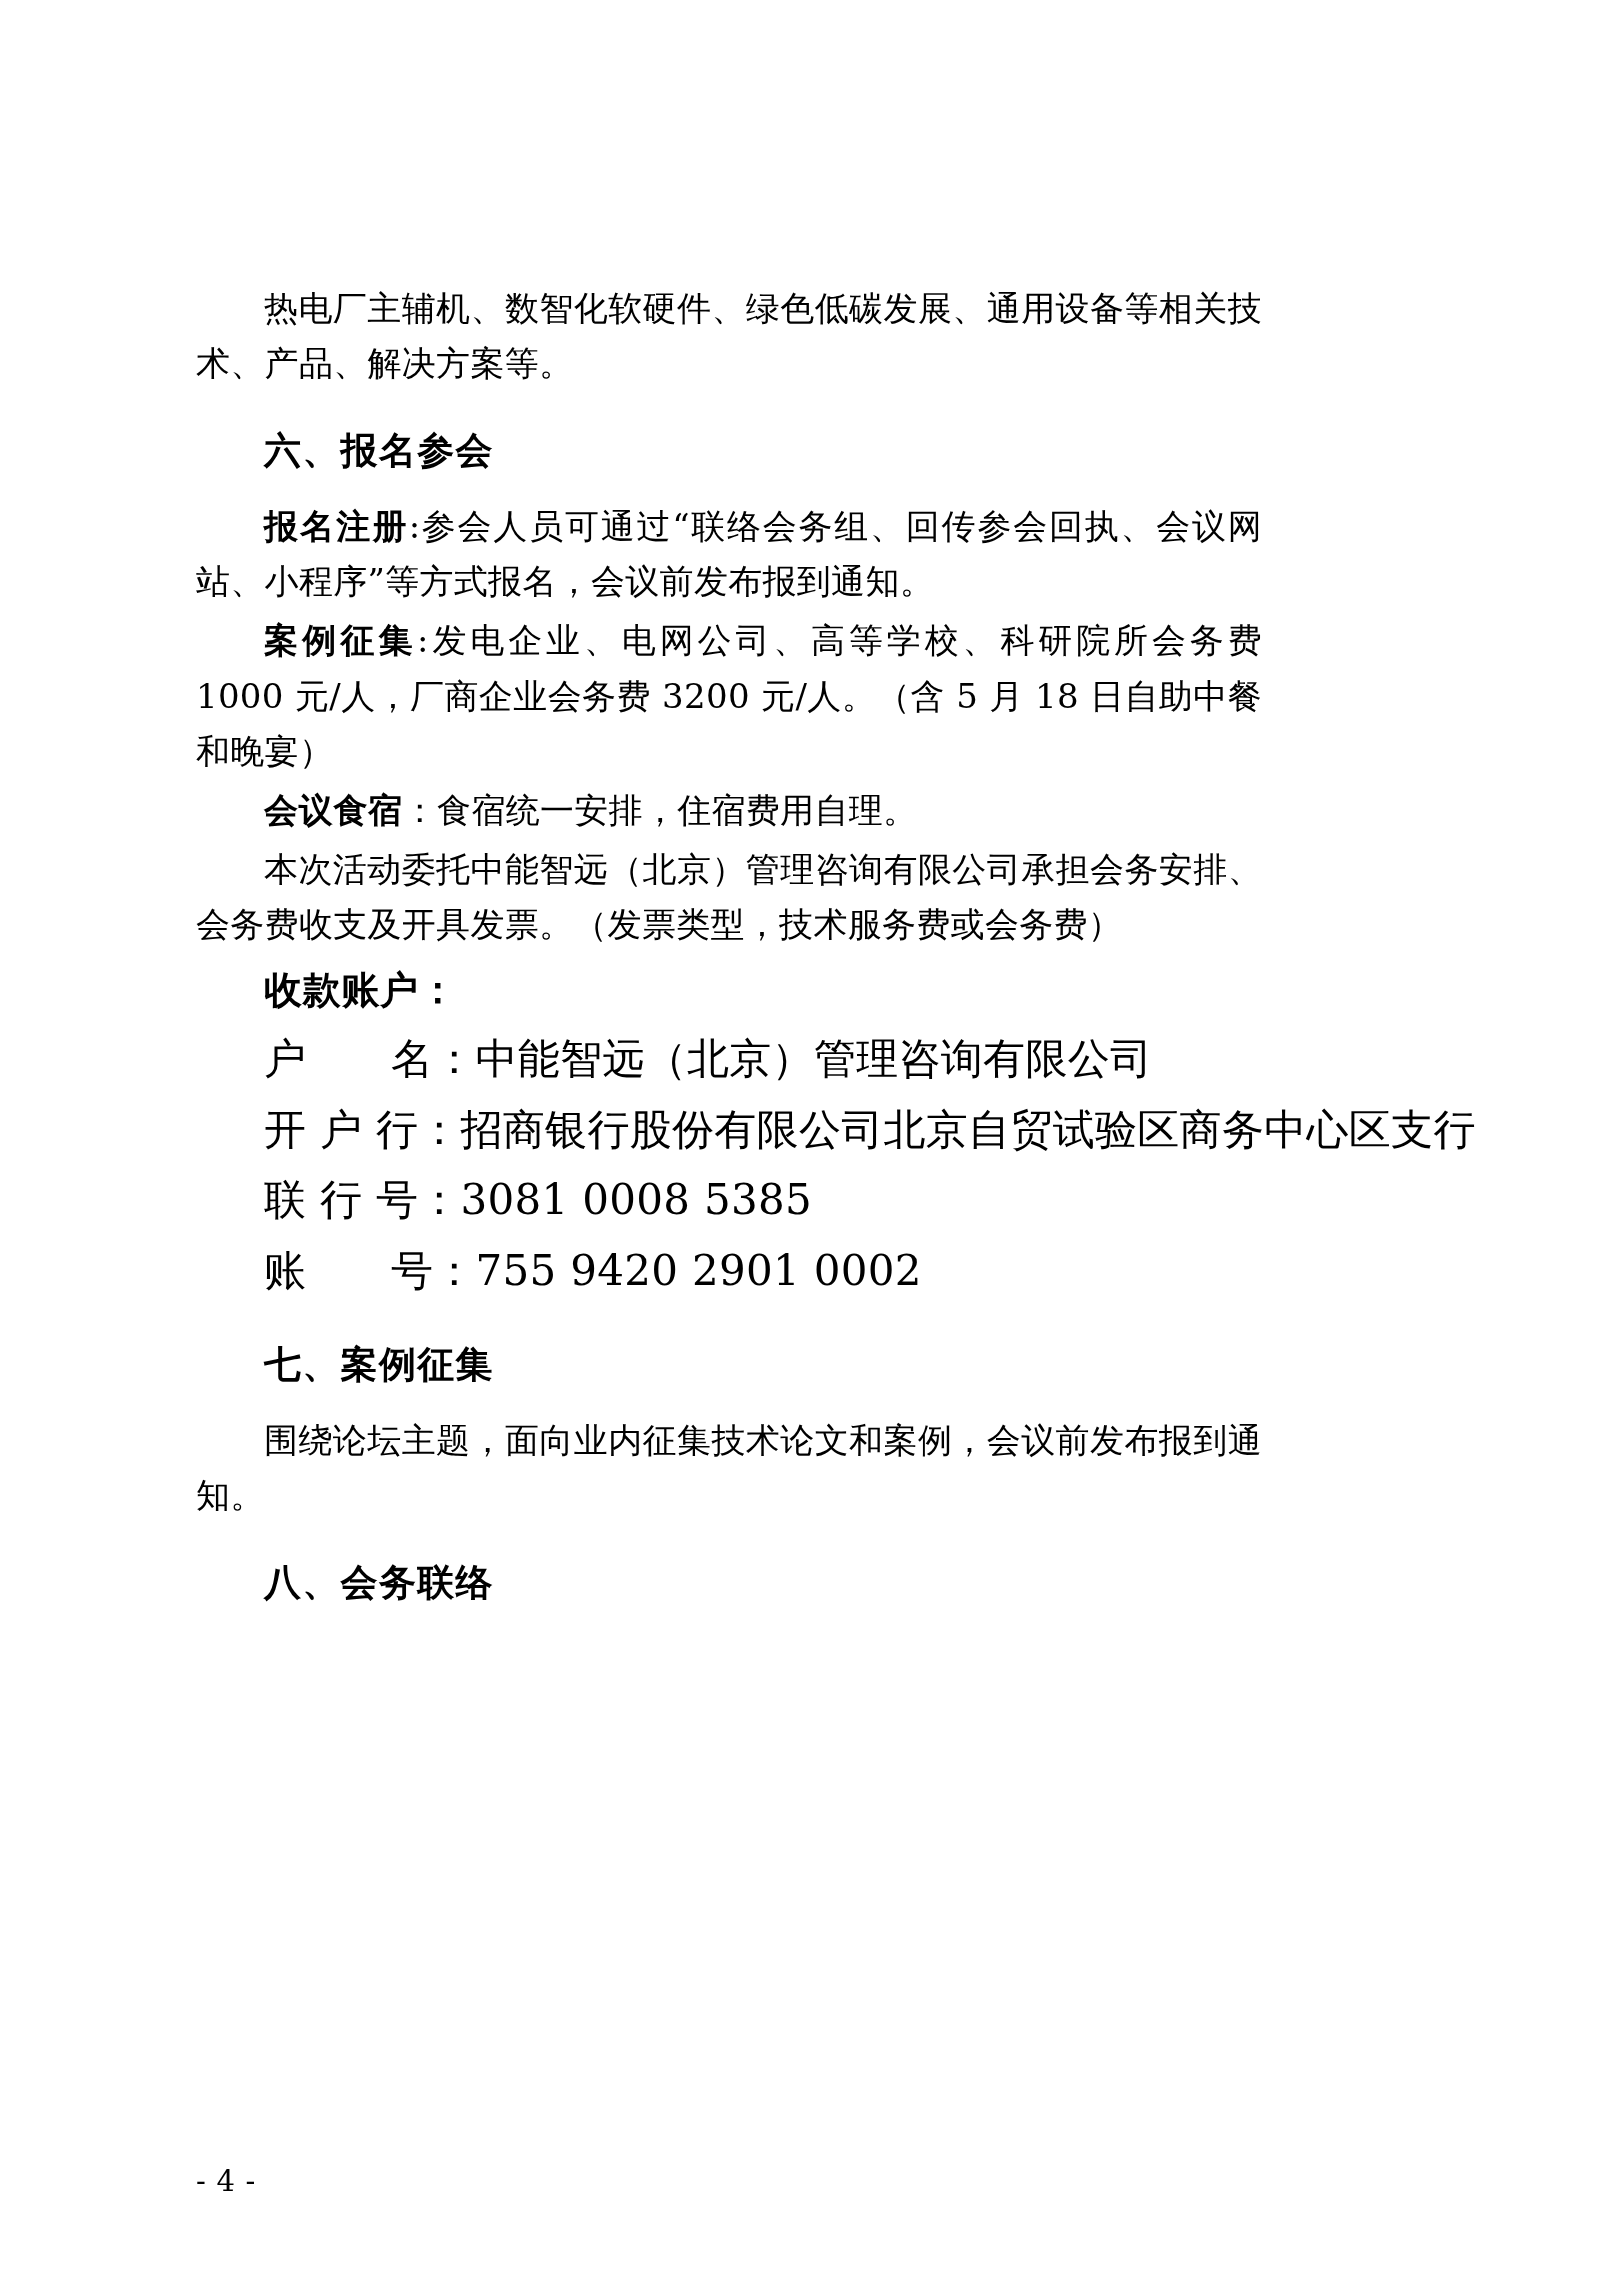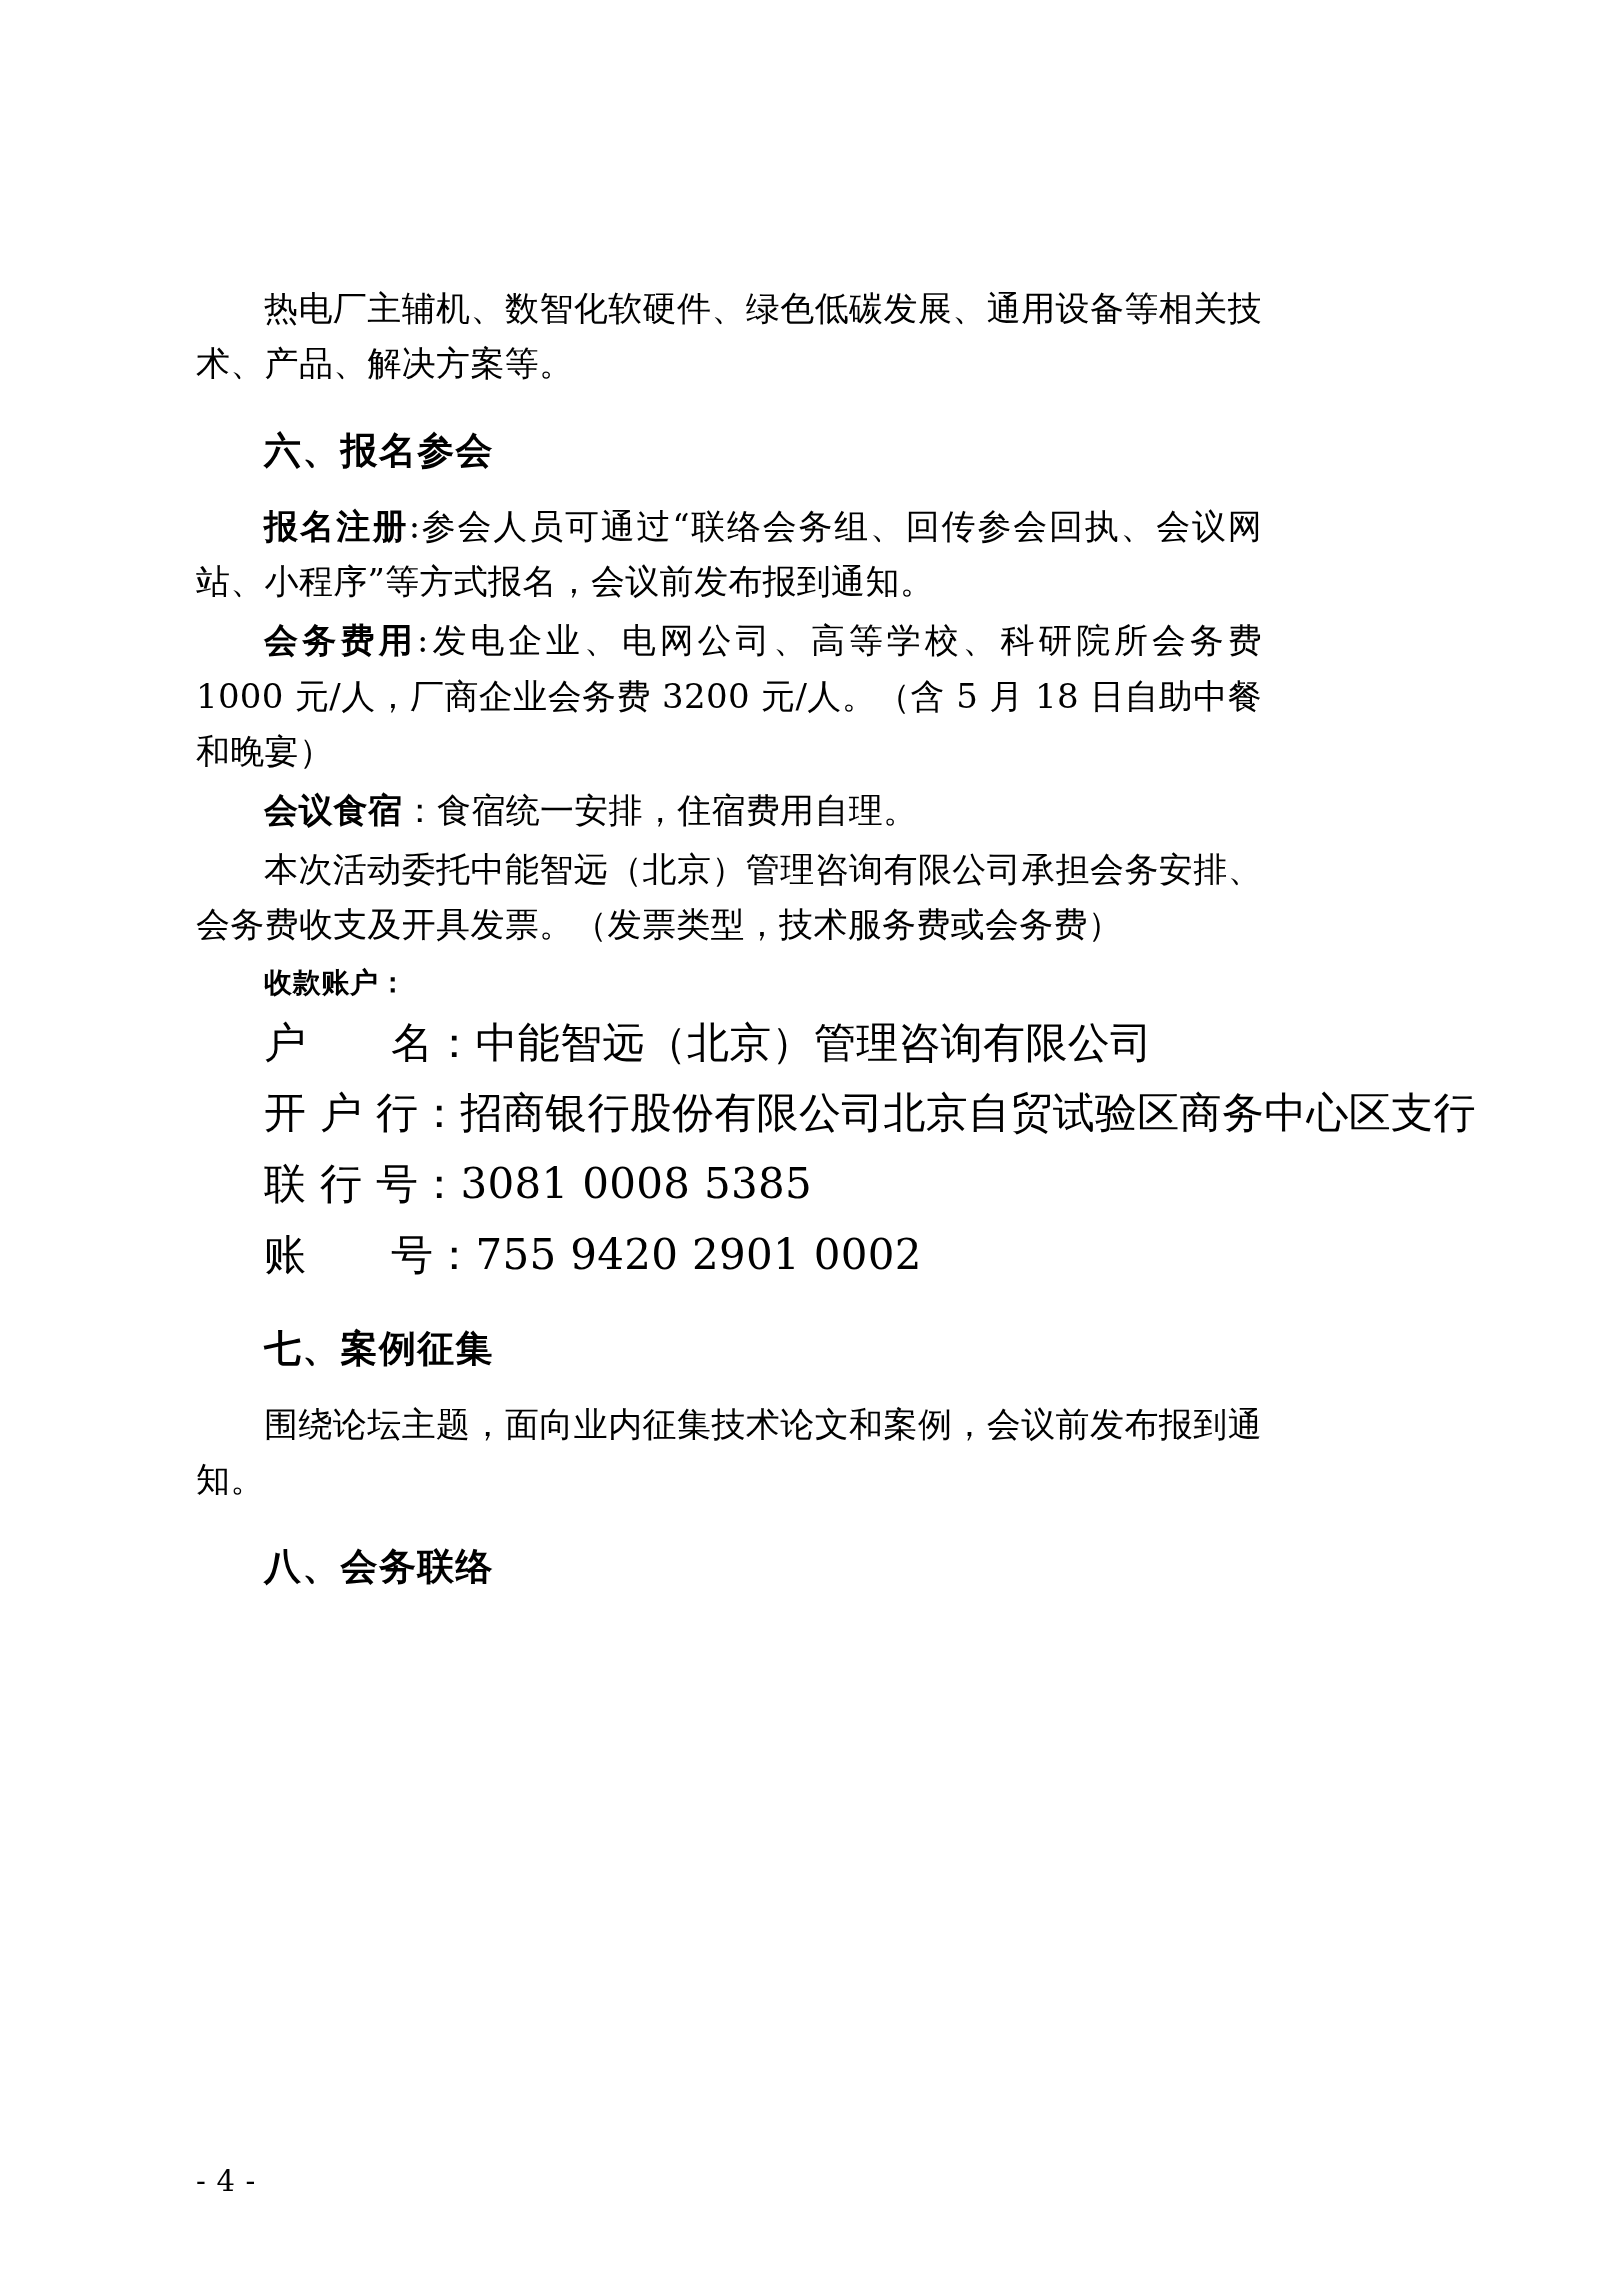--- a/index.html
+++ b/index.html
@@ -43,21 +43,21 @@
     letter-spacing: 1.3px;
   }
   .lead {
     font-family: "DejaVu Sans", "Liberation Sans", sans-serif;
     font-weight: bold;
     letter-spacing: 0.7px;
   }
   .acct-head {
     font-family: "DejaVu Sans", "Liberation Sans", sans-serif;
     font-weight: bold;
-    font-size: 28px;
+    font-size: 38px;
     text-indent: 68px;
     margin: 7.9px 0 3.9px 0;
     letter-spacing: 0.7px;
   }
   .acct-line {
     font-size: 42px;
     line-height: 1.62;
     text-indent: 68px;
     margin: 0 0 2.6px 0;
     white-space: pre;
@@ -77,21 +77,21 @@
 <div class="page">
 
   <div class="body-text">
 
     <p class="para">热电厂主辅机、数智化软硬件、绿色低碳发展、通用设备等相关技术、产品、解决方案等。</p>
 
     <h2 class="section-head">六、报名参会</h2>
 
     <p class="para"><span class="lead">报名注册</span><span>:参会人员可通过“联络会务组、回传参会回执、会议网站、小程序”等方式报名，会议前发布报到通知。</span></p>
 
-    <p class="para"><span class="lead">会务费用</span><span>:发电企业、电网公司、高等学校、科研院所会务费 1000 元/人，厂商企业会务费 3200 元/人。（含 5 月 18 日自助中餐和晚宴）</span></p>
+    <p class="para"><span class="lead">案例征集</span><span>:发电企业、电网公司、高等学校、科研院所会务费 1000 元/人，厂商企业会务费 3200 元/人。（含 5 月 18 日自助中餐和晚宴）</span></p>
 
     <p class="para"><span class="lead">会议食宿</span><span>：食宿统一安排，住宿费用自理。</span></p>
 
     <p class="para"><span>本次活动委托中能智远（北京）管理咨询有限公司承担会务安排、会务费收支及开具发票。（发票类型，技术服务费或会务费）</span></p>
 
     <p class="acct-head">收款账户：</p>
 
     <p class="acct-line">户　　名：中能智远（北京）管理咨询有限公司</p>
     <p class="acct-line">开 户 行：招商银行股份有限公司北京自贸试验区商务中心区支行</p>
     <p class="acct-line">联 行 号：3081 0008 5385</p>

